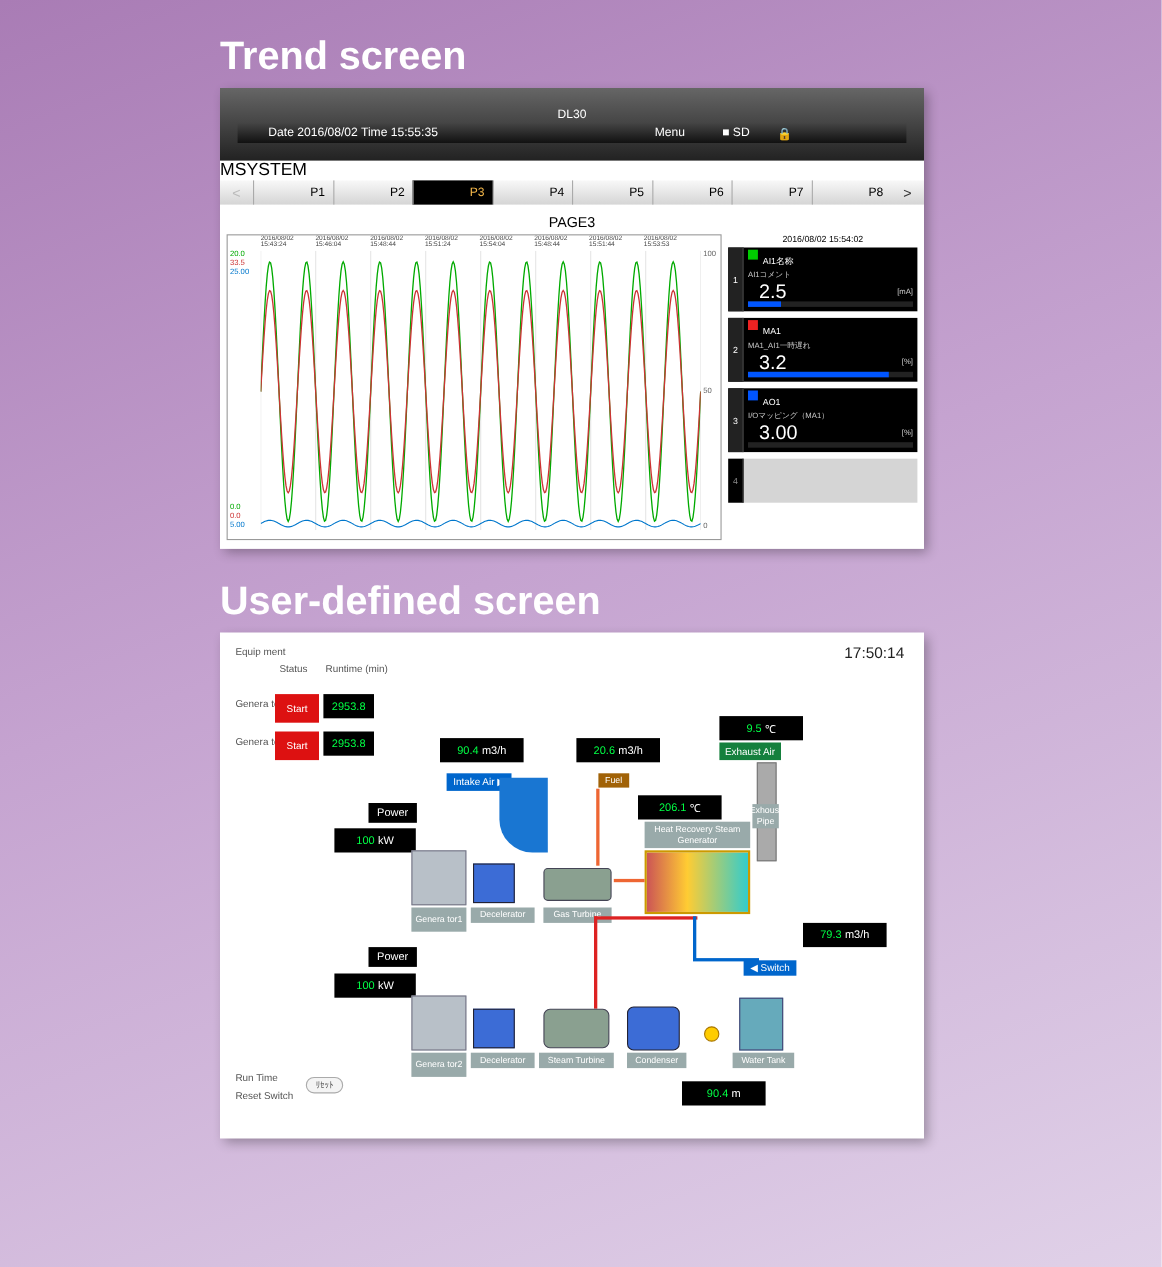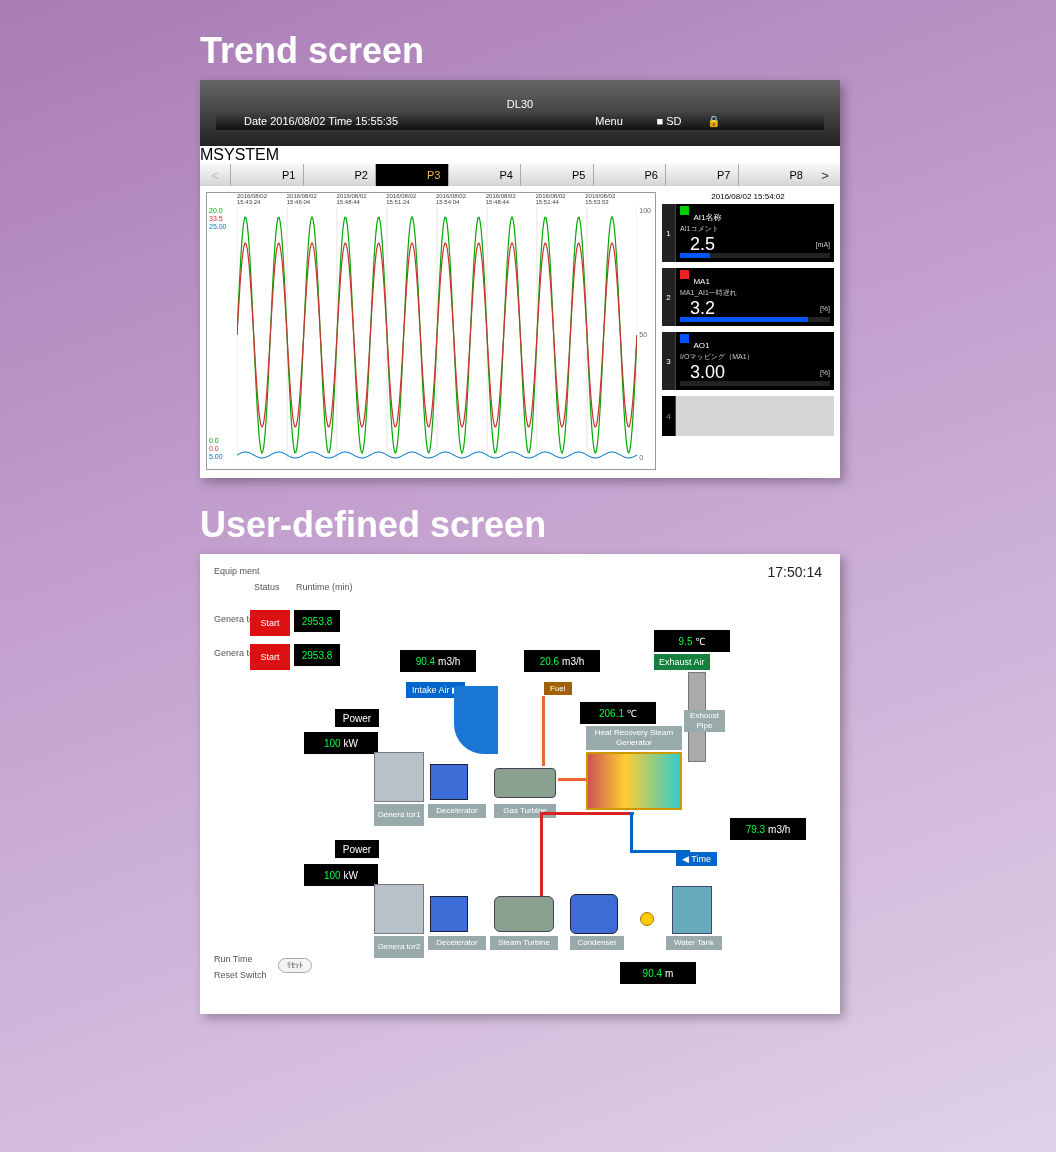--- a/index.html
+++ b/index.html
@@ -166,20 +166,21 @@
     <div class="tab active">P3</div>
     <div class="tab">P4</div>
     <div class="tab">P5</div>
     <div class="tab">P6</div>
     <div class="tab">P7</div>
     <div class="tab">P8</div>
     <div class="arrow r">&gt;</div>
   </div>
 
   <div class="trend-body">
+    <div class="page-title">PAGE3</div>
     <div class="trend-main">
       <div class="chart-area">
         <div class="chart-times">
           <span>2016/08/02 15:43:24</span>
           <span>2016/08/02 15:46:04</span>
           <span>2016/08/02 15:48:44</span>
           <span>2016/08/02 15:51:24</span>
           <span>2016/08/02 15:54:04</span>
           <span>2016/08/02 15:48:44</span>
           <span>2016/08/02 15:51:44</span>
@@ -295,37 +296,37 @@
       <span class="u">m3/h</span>
     </div>
   <div class="abs blk" style="left:420px; top:408px; width:76px;">
       <span>90.4</span>
       <span class="u">m</span>
     </div>
 
   <div class="abs lbl-intake" style="left:206px; top:128px;"><span>Intake Air</span> ▶</div>
   <div class="abs lbl-fuel" style="left:324px; top:128px;">Fuel</div>
   <div class="abs lbl-exhaust" style="left:454px; top:100px;">Exhaust Air</div>
-  <div class="abs lbl-water" style="left:476px; top:298px;">◀ <span>Time</span></div>
+  <div class="abs lbl-water" style="left:476px; top:298px;">◀ <span>Switch</span></div>
 
   <div class="abs machine" style="left:174px; top:198px; width:50px; height:50px;"></div>
   <div class="abs greybox" style="left:174px; top:250px; width:50px; height:22px;">Genera
 tor1</div>
   <div class="abs motor" style="left:230px; top:210px; width:38px; height:36px;"></div>
   <div class="abs greybox" style="left:228px; top:250px; width:58px; height:14px;">Decelerator</div>
   <div class="abs turbine" style="left:294px; top:214px; width:62px; height:30px; border-radius:4px;"></div>
   <div class="abs greybox" style="left:294px; top:250px; width:62px; height:14px;">Gas Turbine</div>
 
   <div class="abs" style="left:254px; top:132px; width:44px; height:68px; background:#1976d2; border-radius:0 0 0 30px;"></div>
 
   <div class="abs greybox" style="left:386px; top:172px; width:96px; height:24px;">Heat Recovery
 Steam Generator</div>
   <div class="abs hrsg" style="left:386px; top:198px; width:96px; height:58px;"></div>
   <div class="abs pipe-ex" style="left:488px; top:118px; width:18px; height:90px;"></div>
-  <div class="abs greybox" style="left:484px; top:156px; width:41px; height:22px;">Exhoust
+  <div class="abs greybox" style="left:484px; top:156px; width:24px; height:22px;">Exhoust
 Pipe</div>
 
   <div class="abs" style="left:342px; top:142px; width:3px; height:70px; background:#e63;"></div>
   <div class="abs" style="left:358px; top:224px; width:28px; height:3px; background:#e63;"></div>
   <div class="abs" style="left:340px; top:258px; width:3px; height:84px; background:#d22;"></div>
   <div class="abs" style="left:340px; top:258px; width:94px; height:3px; background:#d22;"></div>
   <div class="abs" style="left:430px; top:258px; width:3px; height:40px; background:#06c;"></div>
   <div class="abs" style="left:430px; top:296px; width:60px; height:3px; background:#06c;"></div>
 
   <div class="abs machine" style="left:174px; top:330px; width:50px; height:50px;"></div>

